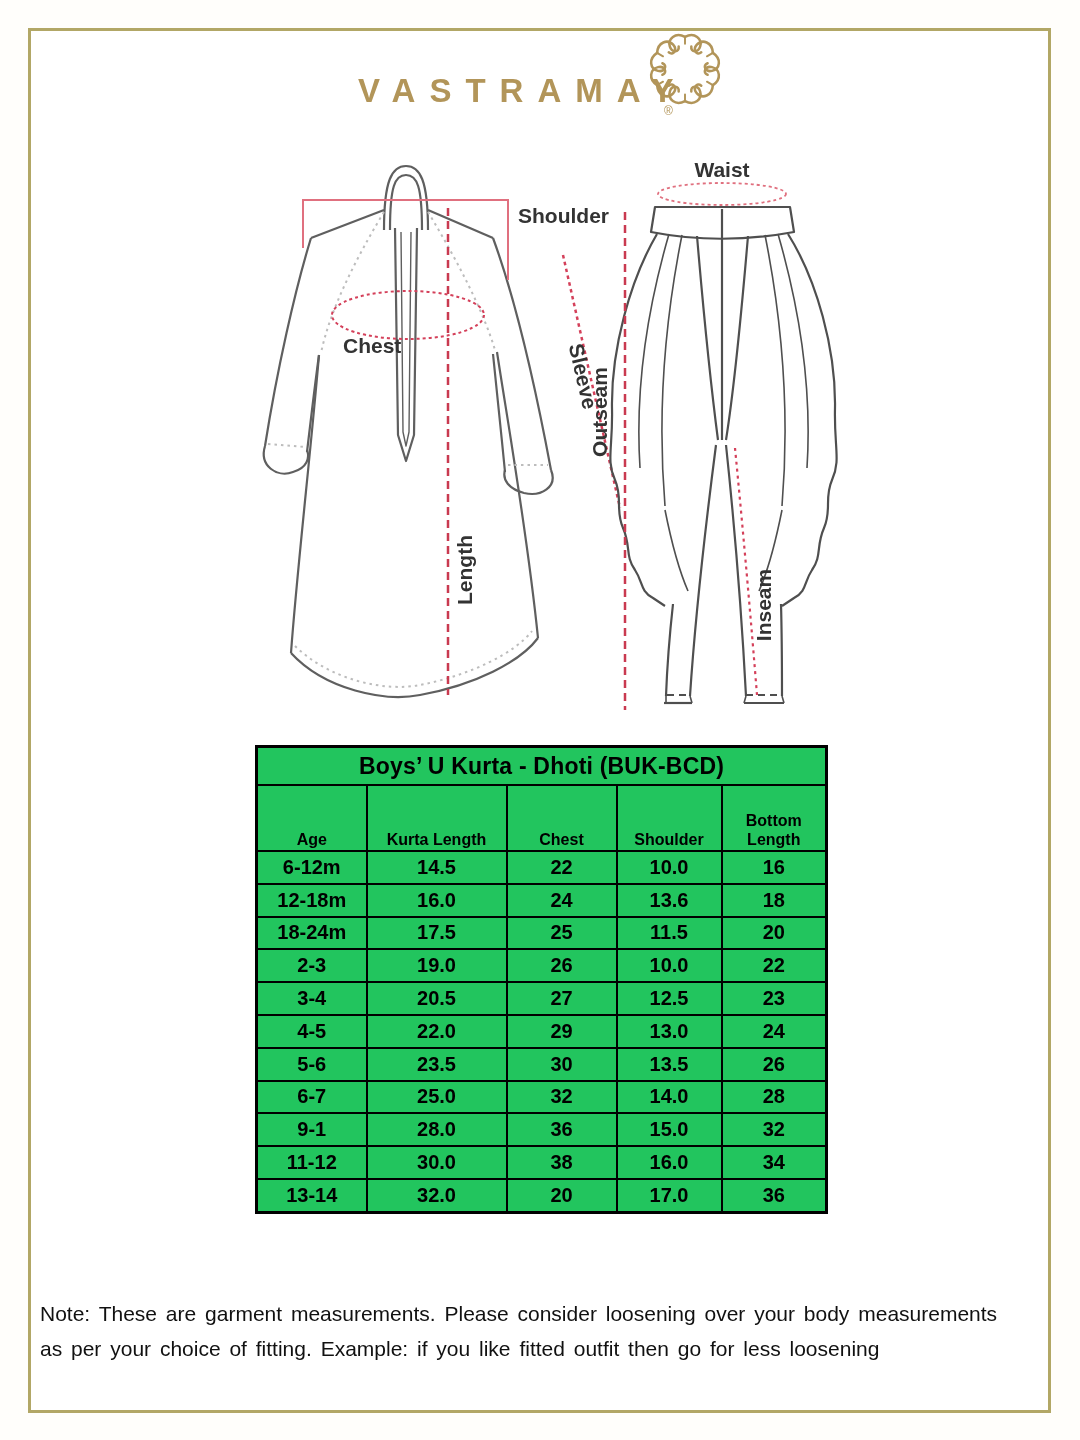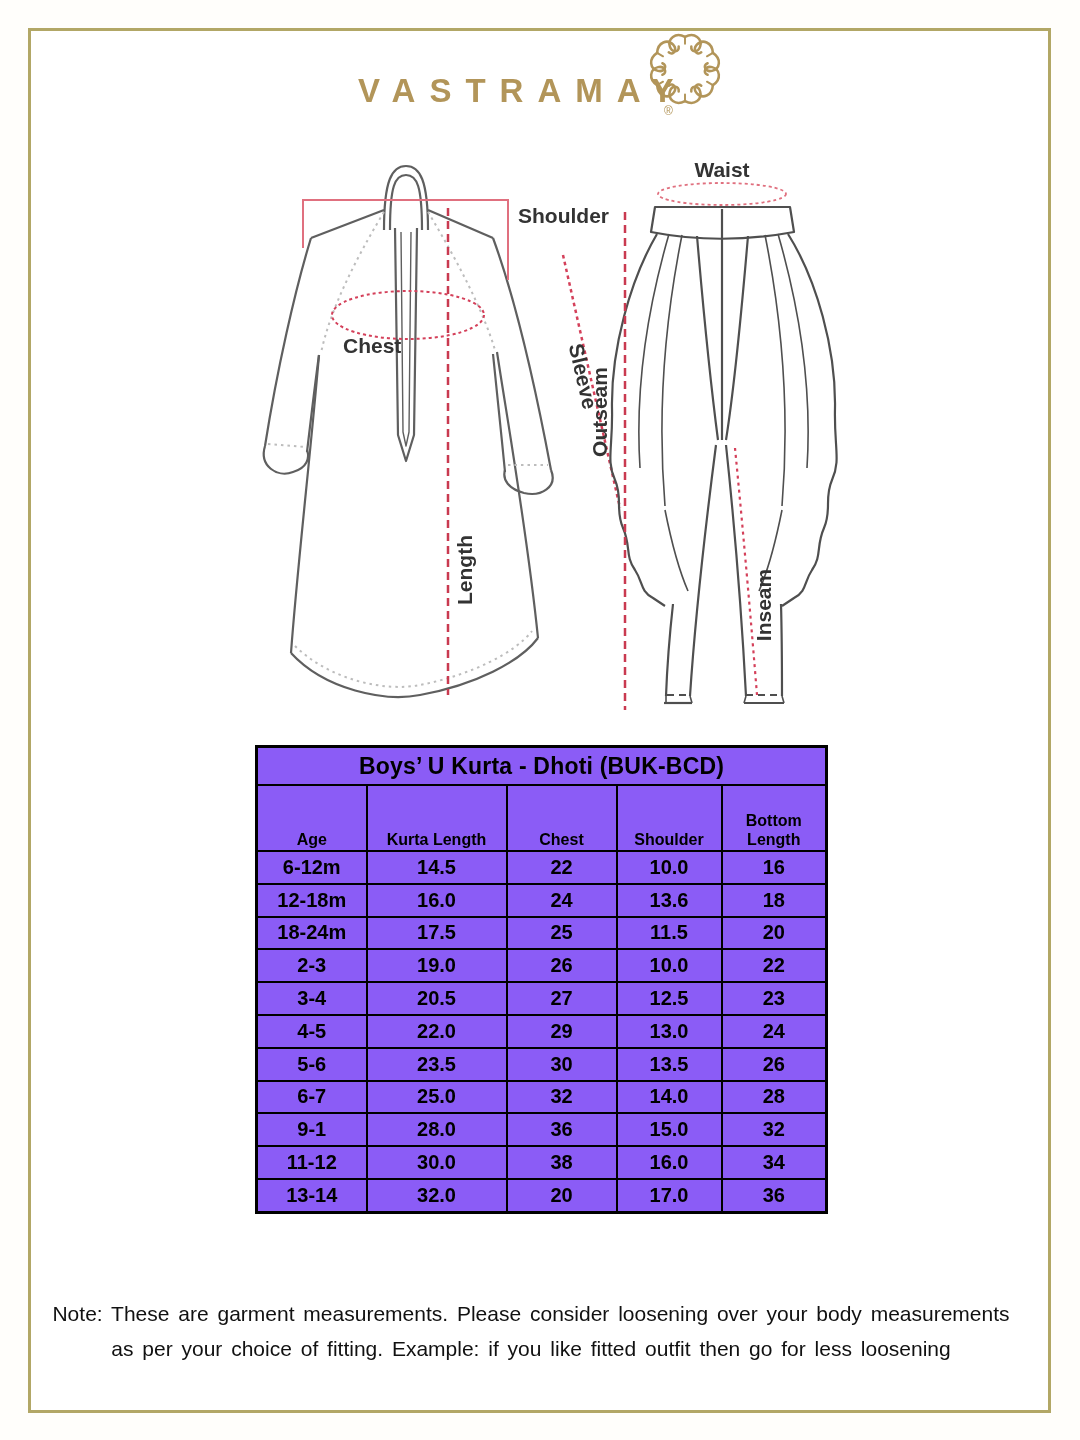--- a/index.html
+++ b/index.html
@@ -24,34 +24,34 @@
   .brand-ornament{position:absolute;left:646px;top:30px;}
   
   .kurta-svg{position:absolute;left:235px;top:150px;}
   .dhoti-svg{position:absolute;left:585px;top:150px;}
   .sketch-label{
     font-family:"Liberation Sans",sans-serif;font-size:21px;font-weight:600;fill:#333333;
   }
   
   table.size-table{
     position:absolute;left:255px;top:745px;width:570px;
-    border-collapse:collapse;table-layout:fixed;background:#8b5cf6;
+    border-collapse:collapse;table-layout:fixed;background:#22c55e;
     border:3px solid #000000;color:#000;
   }
   table.size-table th,table.size-table td{
     border:2px solid #000000;text-align:center;padding:0;
     font-family:"Liberation Sans",sans-serif;
   }
   .title-cell{height:36px;font-size:23px;font-weight:bold;letter-spacing:.2px;}
   .subtitle-cell{height:31px;font-size:17px;font-weight:bold;border-bottom:3px solid #000 !important;}
   .head-cell{height:64px;font-size:16px;font-weight:bold;vertical-align:bottom;padding-bottom:6px;line-height:1.18;}
   tbody.data-rows td{height:30.8px;font-size:20px;font-weight:bold;border-radius:10px;}
   
   .note{
-    position:absolute;left:40px;top:1296px;width:982px;text-align:center;
+    position:absolute;left:40px;top:1296px;width:982px;text-align:left;
     font-size:21px;line-height:35px;color:#111;word-spacing:3px;
   }
 </style>
 </head>
 <body>
 
 <div class="gold-frame"></div>
 
 <div class="brand-name">VASTRAMAY</div>
 <div class="brand-reg">®</div>

